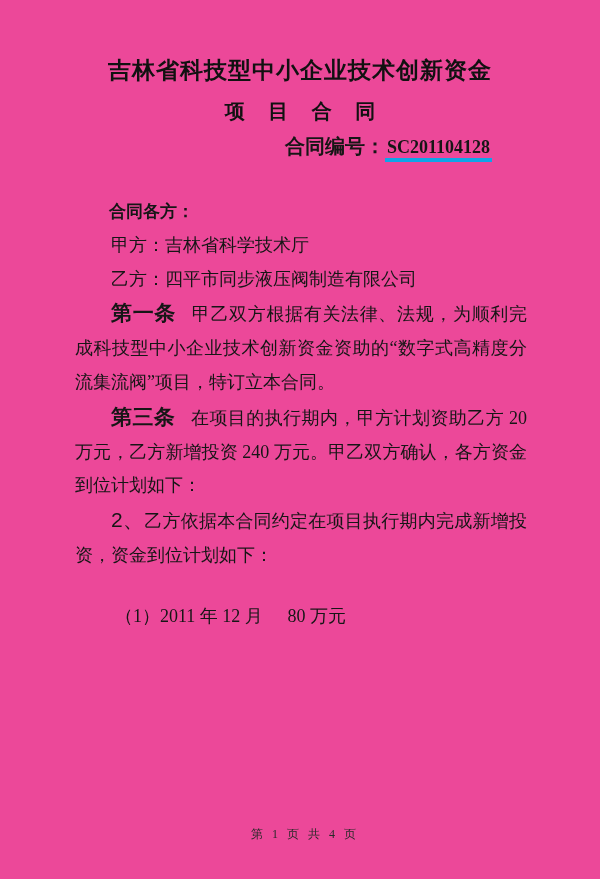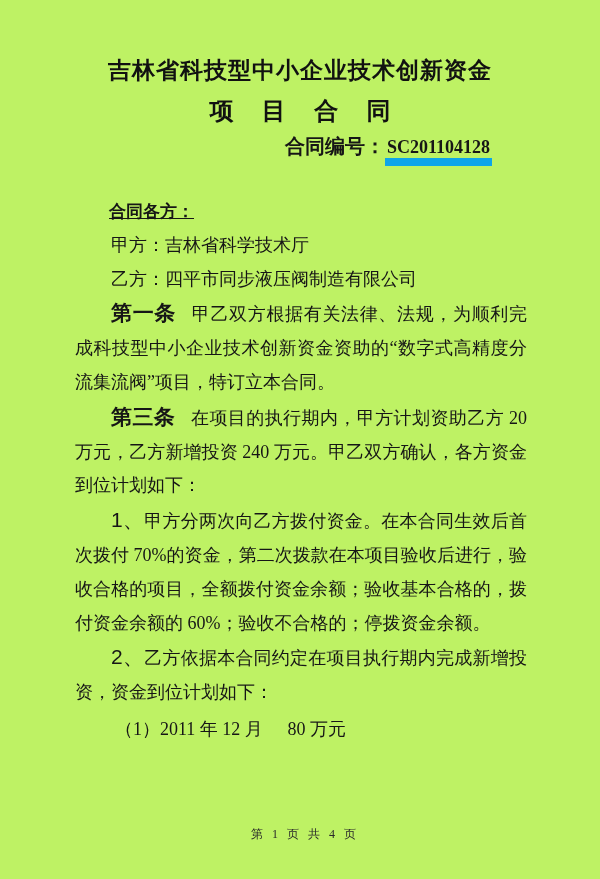--- a/index.html
+++ b/index.html
@@ -6,21 +6,21 @@
     margin: 0;
     padding: 0;
     background: #e9e9e9;
     font-family: "Liberation Serif", "DejaVu Serif", serif;
   }
   .page {
     position: relative;
     width: 600px;
     height: 879px;
     margin: 0 auto;
-    background: #bef264;
+    background: #ec4899;
     color: #161616;
     overflow: hidden;
     box-sizing: border-box;
   }
   .doc-title {
     margin: 0;
     padding-top: 54px;
     text-align: center;
     font-family: "Liberation Sans", "DejaVu Sans", sans-serif;
     font-weight: 700;
@@ -28,21 +28,21 @@
     line-height: 32px;
     letter-spacing: 1px;
     color: #111;
   }
   .doc-subtitle {
     margin: 0;
     padding-top: 10px;
     text-align: center;
     font-family: "Liberation Sans", "DejaVu Sans", sans-serif;
     font-weight: 700;
-    font-size: 24px;
+    font-size: 20px;
     line-height: 30px;
     letter-spacing: 0.45em;
     text-indent: 0.45em; 
     color: #111;
   }
   .contract-no-line {
     margin: 0;
     padding: 8px 108px 0 0;
     text-align: right;
     font-size: 16px;
@@ -50,38 +50,37 @@
     font-weight: 700;
     white-space: nowrap;
   }
   .contract-no-label {
     font-family: "Liberation Sans", "DejaVu Sans", sans-serif;
     font-size: 20px;
   }
   .contract-no-value {
     font-family: "Liberation Serif", "DejaVu Serif", serif;
     font-size: 18px;
-    border-bottom: 8px solid #0ea5e9;
+    border-bottom: 4px solid #0ea5e9;
     padding: 0 2px 1px 2px;
   }
   .body-block {
     margin: 35px 73px 0 75px;
     font-size: 18px;
     line-height: 33.8px;
     text-align: justify;
   }
   .body-block p {
     margin: 0;
   }
   .parties-heading {
     font-weight: 700;
     text-indent: 2em;
     font-family: "Liberation Sans", "DejaVu Sans", sans-serif;
     font-size: 17px;
-    text-decoration: underline;
   }
   .party-line {
     text-indent: 2em;
   }
   .clause {
     text-indent: 2em;
   }
   .clause .term {
     font-weight: 700;
     font-family: "Liberation Sans", "DejaVu Sans", sans-serif;
@@ -98,20 +97,21 @@
   }
   .installment-row.first {
     margin-top: 3px;
   }
   .installment-label {
     display: inline-block;
     width: 168px;
   }
   .installment-amount {
     display: inline-block;
+    margin-top: 24px;
   }
   .page-footer {
     position: absolute;
     left: 10px;
     right: 0;
     top: 826px;
     text-align: center;
     font-size: 12px;
     letter-spacing: 3px;
     color: #2a2a2a;
@@ -136,21 +136,20 @@
 
     <p class="party-line">甲方：吉林省科学技术厅</p>
 
     <p class="party-line">乙方：四平市同步液压阀制造有限公司</p>
 
     <p class="clause"><span class="term">第一条</span><span>甲乙双方根据有关法律、法规，为顺利完成科技型中小企业技术创新资金资助的“数字式高精度分流集流阀”项目，特订立本合同。</span></p>
 
 
     <p class="clause"><span class="term">第三条</span><span>在项目的执行期内，甲方计划资助乙方 20 万元，乙方新增投资 240 万元。甲乙双方确认，各方资金到位计划如下：</span></p>
 
-    <p class="clause"><span class="term term-plain">1、</span><span>甲方分两次向乙方拨付资金。在本合同生效后首次拨付 70%的资金，第二次拨款在本项目验收后进行，验收合格的项目，全额拨付资金余额；验收基本合格的，拨付资金余额的 60%；验收不合格的；停拨资金余额。</span></p>
 
     <p class="clause"><span class="term term-plain">2、</span><span>乙方依据本合同约定在项目执行期内完成新增投资，资金到位计划如下：</span></p>
 
     <p class="installment-row first">
       <span class="installment-label">（1）2011 年 12 月</span>
       <span class="installment-amount">80 万元</span>
     </p>
 
 
   </div>

